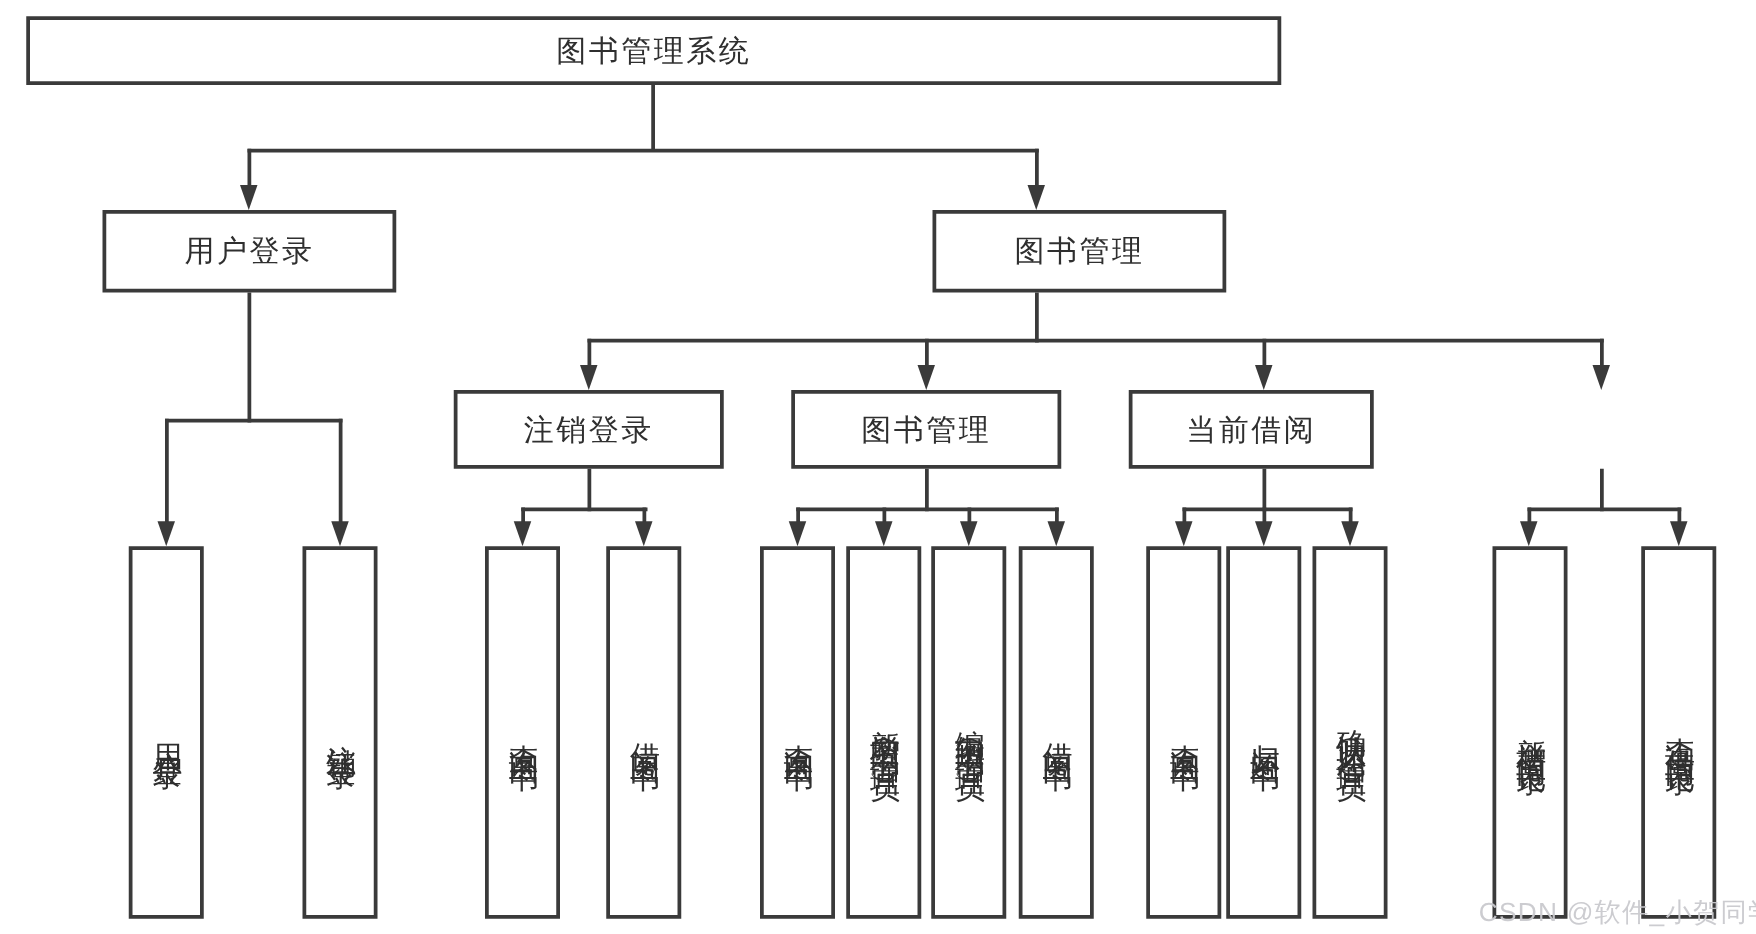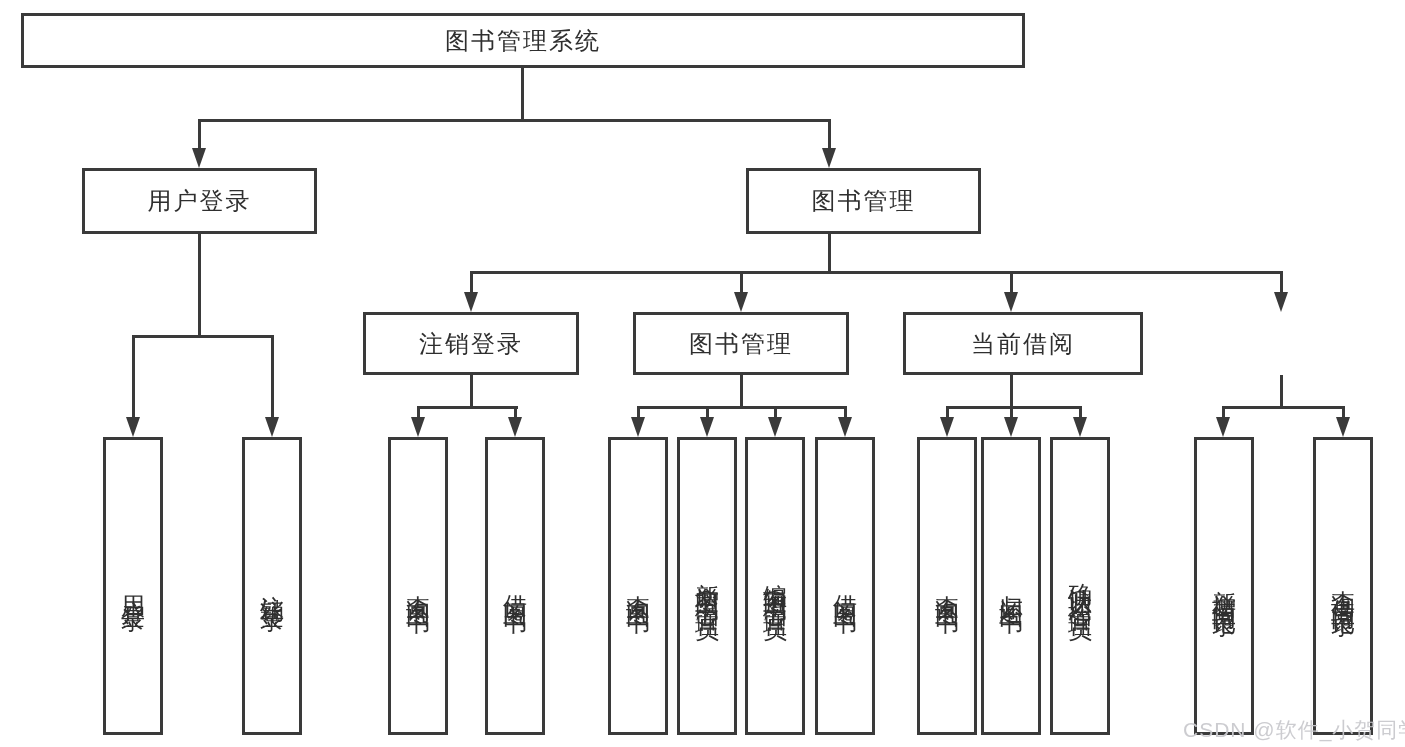--- a/index.html
+++ b/index.html
@@ -78,21 +78,21 @@
     <div class="line" style="left:1280px; top:271px; width:3px; height:23px;"></div>
     <div class="arrow" style="left:1274px; top:292px;"></div>
   </div>
 
   <div class="node h-node" style="left:363px; top:312px; width:216px; height:63px;">
     <span>注销登录</span>
   </div>
   <div class="node h-node" style="left:633px; top:312px; width:216px; height:63px;">
     <span>图书管理</span>
   </div>
-  <div class="node h-node" style="left:903px; top:312px; width:240px; height:63px;">
+  <div class="node h-node" style="left:903px; top:312px; width:196px; height:63px;">
     <span>当前借阅</span>
   </div>
 
   <div>
     <div class="line" style="left:470px; top:375px; width:3px; height:34px;"></div>
     <div class="line" style="left:417px; top:406px; width:101px; height:3px;"></div>
     <div class="line" style="left:417px; top:406px; width:3px; height:14px;"></div>
     <div class="arrow" style="left:411px; top:417px;"></div>
     <div class="line" style="left:514px; top:406px; width:3px; height:14px;"></div>
     <div class="arrow" style="left:508px; top:417px;"></div>

